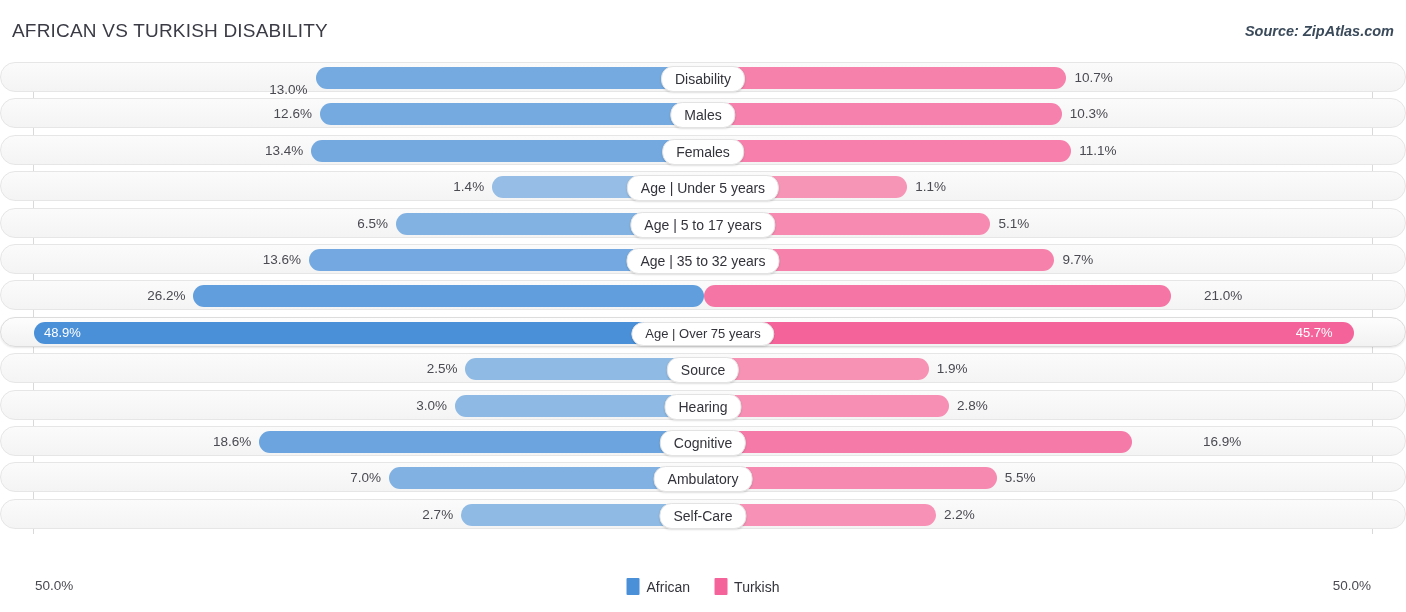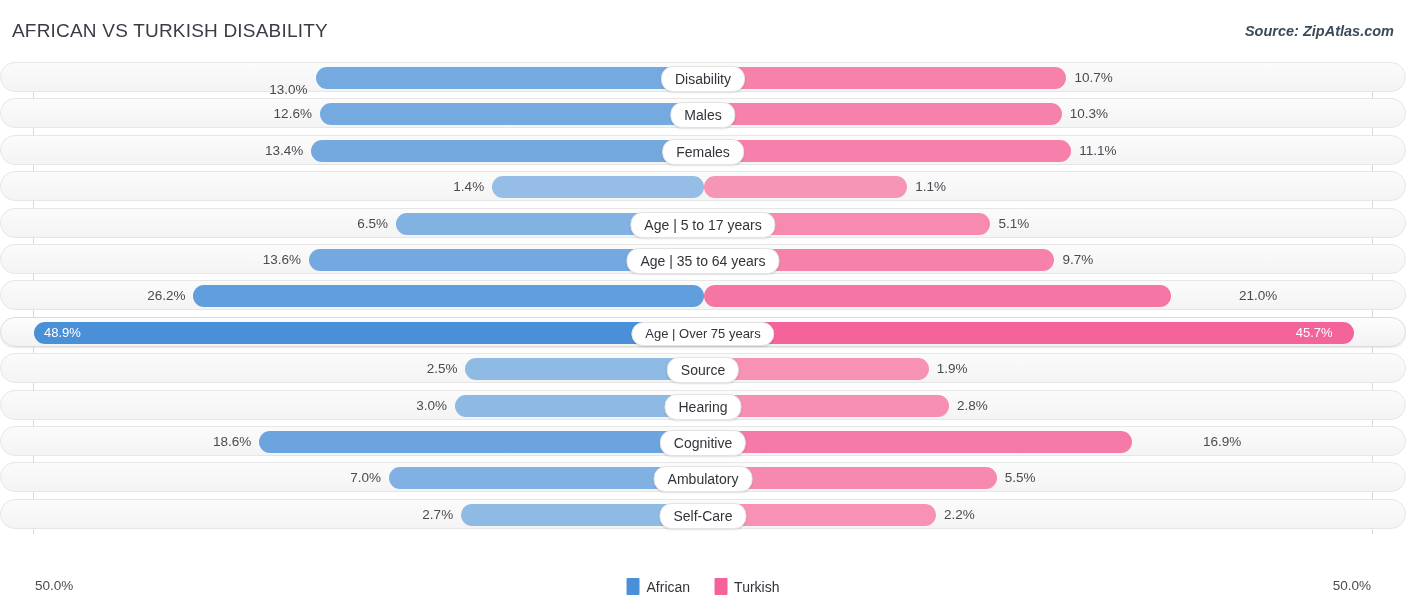--- a/index.html
+++ b/index.html
@@ -122,40 +122,41 @@
         <div class="bar right" style="left: 703px; width: 367.151px; background: rgb(246, 128, 171);"></div>
         <div class="val l" style="left: 232.212px; width: 70px;">13.4%</div>
         <div class="val r" style="left: 1078.15px;">11.1%</div>
         <div class="label">Females</div>
       </div>
       <div class="row">
         <div class="bar left" style="left: 491.148px; width: 211.852px; background: rgb(149, 189, 229);"></div>
         <div class="bar right" style="left: 703px; width: 203.126px; background: rgb(247, 149, 183);"></div>
         <div class="val l" style="left: 413.148px; width: 70px;">1.4%</div>
         <div class="val r" style="left: 914.126px;">1.1%</div>
+        <div class="label">Age | Under 5 years</div>
       </div>
       <div class="row">
         <div class="bar left" style="left: 395.127px; width: 307.873px; background: rgb(130, 178, 226);"></div>
         <div class="bar right" style="left: 703px; width: 286.498px; background: rgb(247, 138, 177);"></div>
         <div class="val l" style="left: 317.127px; width: 70px;">6.5%</div>
         <div class="val r" style="left: 997.498px;">5.1%</div>
         <div class="label">Age | 5 to 17 years</div>
       </div>
       <div class="row">
         <div class="bar left" style="left: 308.073px; width: 394.927px; background: rgb(115, 169, 224);"></div>
         <div class="bar right" style="left: 703px; width: 350.441px; background: rgb(246, 130, 172);"></div>
         <div class="val l" style="left: 230.073px; width: 70px;">13.6%</div>
         <div class="val r" style="left: 1061.44px;">9.7%</div>
-        <div class="label">Age | 35 to 64 years</div>
+        <div class="label">Age | 35 to 32 years</div>
       </div>
       <div class="row">
         <div class="bar left" style="left: 192.426px; width: 510.574px; background: rgb(97, 158, 221);"></div>
         <div class="bar right" style="left: 703px; width: 466.549px; background: rgb(245, 118, 165);"></div>
         <div class="val l" style="left: 114.426px; width: 70px;">26.2%</div>
-        <div class="val r" style="left: 1238px;">21.0%</div>
+        <div class="val r" style="left: 1203px;">21.0%</div>
       </div>
       <div class="row hl">
         <div class="bar left" style="left: 33px; width: 670px; background: rgb(74, 144, 217);"></div>
         <div class="bar right" style="left: 703px; width: 649.791px; background: rgb(244, 100, 154);"></div>
         <div class="val l inside" style="left: 43px;">48.9%</div>
         <div class="val r inside" style="left: 1294.79px;">45.7%</div>
         <div class="label" style="font-size: 13px; height: 22px; line-height: 22px; top: 4px;">Age | Over 75 years</div>
       </div>
       <div class="row">
         <div class="bar left" style="left: 464.424px; width: 238.576px; background: rgb(143, 186, 228);"></div>

